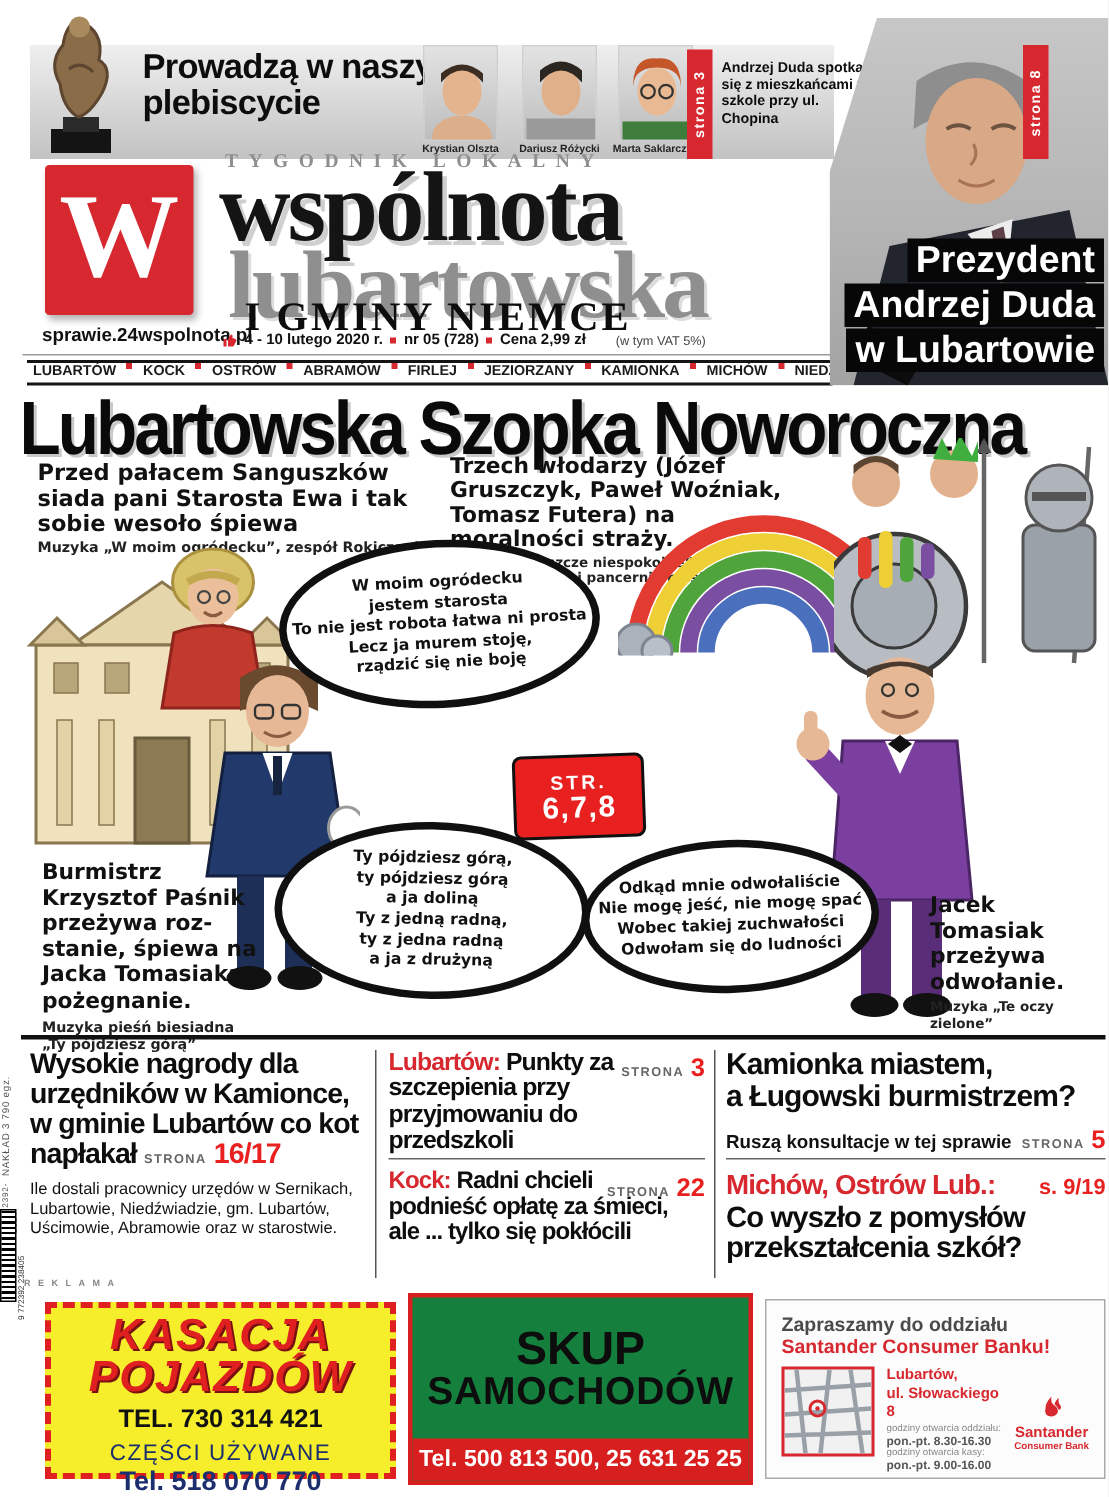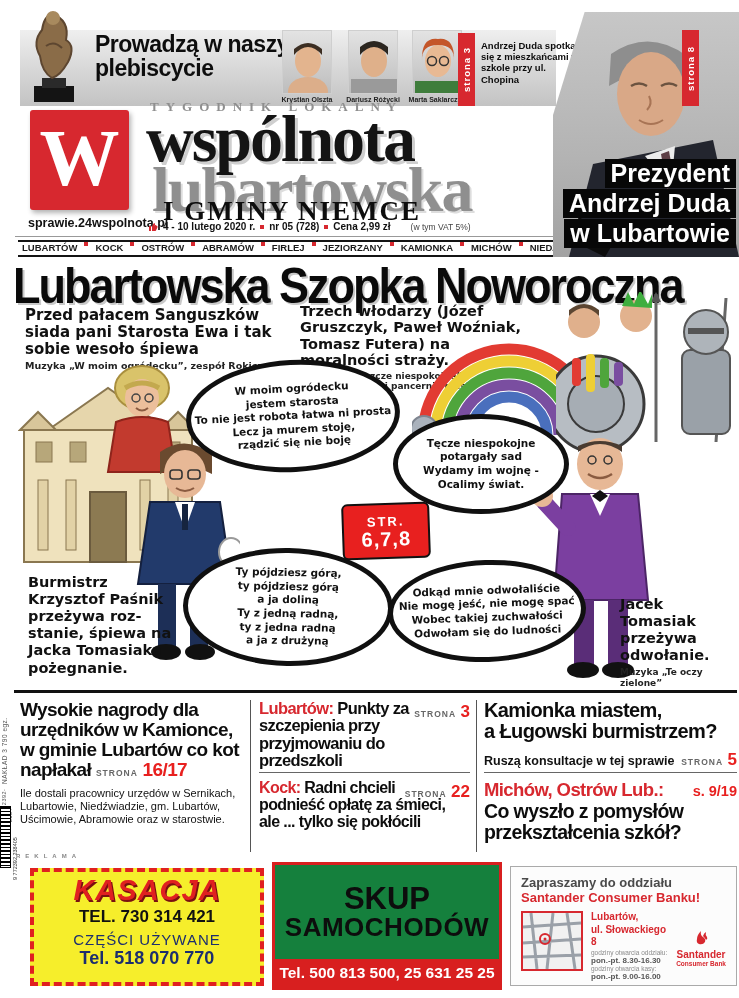--- a/index.html
+++ b/index.html
@@ -332,26 +332,20 @@
     <ellipse cx="90" cy="242" rx="16" ry="8" fill="#111"></ellipse>
   </svg>
 
   <div class="abs bubble" style="left:186px; top:360px; width:214px; height:112px; transform:rotate(-3deg);">
     <p class="comic pre">W moim ogródecku
 jestem starosta
 To nie jest robota łatwa ni prosta
 Lecz ja murem stoję,
 rządzić się nie boję</p>
   </div>
-  <div class="abs bubble" style="left:393px; top:414px; width:176px; height:100px;">
-    <p class="comic pre">Tęcze niespokojne
-potargały sad
-Wydamy im wojnę -
-Ocalimy świat.</p>
-  </div>
   <div class="abs str-box" style="left:344px; top:505px; width:84px; height:52px; transform:rotate(-2deg);">
     <div class="l1">STR.</div>
     <div class="l2">6,7,8</div>
   </div>
   <div class="abs bubble" style="left:183px; top:548px; width:210px; height:118px; transform:rotate(1deg);">
     <p class="comic pre">Ty pójdziesz górą,
 ty pójdziesz górą
 a ja doliną
 Ty z jedną radną,
 ty z jedna radną
@@ -364,20 +358,22 @@
 Odwołam się do ludności</p>
   </div>
 
   <div class="abs" style="left:28px; top:574px; width:158px;">
     <div class="caption comic pre">Burmistrz
 Krzysztof Paśnik
 przeżywa roz-
 stanie, śpiewa na
 Jacka Tomasiaka
 pożegnanie.</div>
+    <div class="caption-music comic pre">Muzyka pieśń biesiadna
+„Ty pójdziesz górą”</div>
   </div>
   <div class="abs" style="left:620px; top:596px; width:118px;">
     <div class="caption comic pre">Jacek
 Tomasiak
 przeżywa
 odwołanie.</div>
     <div class="caption-music comic pre" style="font-size:9px;">Muzyka „Te oczy
 zielone”</div>
   </div>
 
@@ -416,20 +412,21 @@
     <div style="display:flex; justify-content:space-between; align-items:baseline;">
       <span class="news-head red" style="font-size:18.5px; color:#d7282f;">Michów, Ostrów Lub.:</span>
       <span class="page-red" style="font-size:14.5px;">s. 9/19</span>
     </div>
     <div class="news-head pre" style="font-size:19.5px; margin-top:2px;">Co wyszło z pomysłów
 przekształcenia szkół?</div>
   </div>
 
   <div class="abs ad1" style="left:30px; top:868px; width:234px; height:118px;">
     <div class="big">KASACJA</div>
+    <div class="big">POJAZDÓW</div>
     <div class="tel1">TEL. 730 314 421</div>
     <div class="parts">CZĘŚCI UŻYWANE</div>
     <div class="tel2">Tel. 518 070 770</div>
 
   </div>
 
   <div class="abs ad2" style="left:272px; top:862px; width:230px; height:128px;">
     <div class="main">
       <div class="l1">SKUP</div>
       <div class="l2">SAMOCHODÓW</div>

